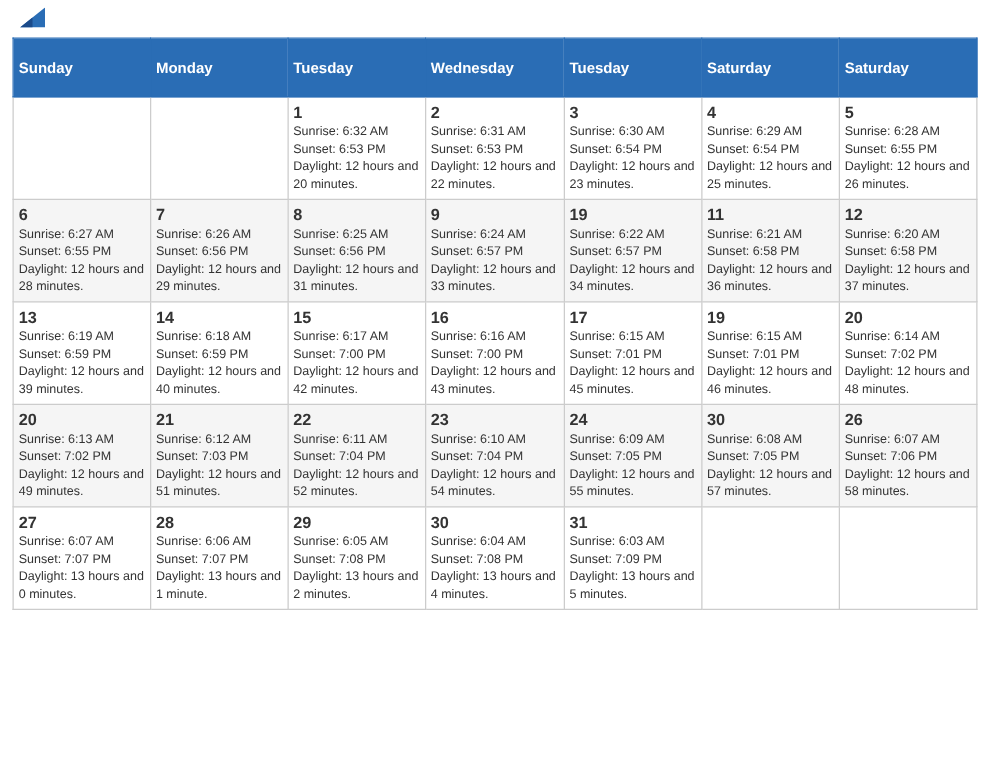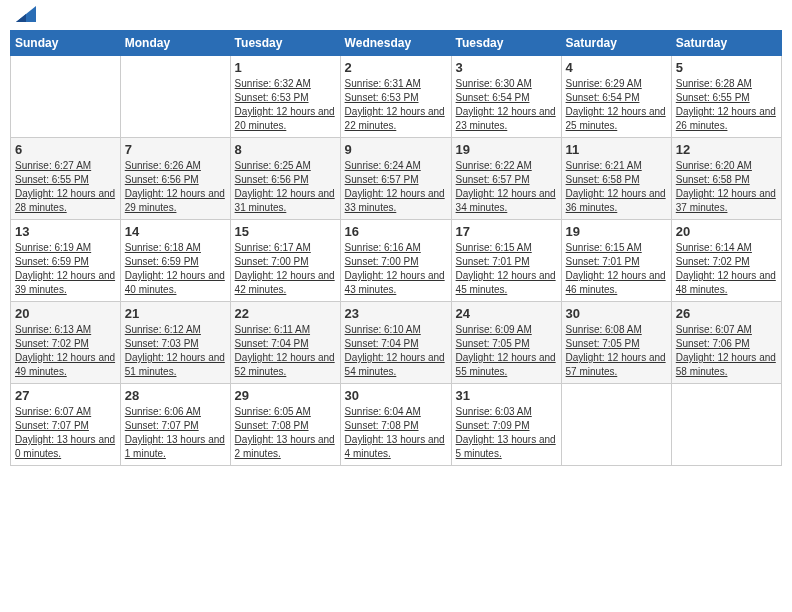--- a/index.html
+++ b/index.html
@@ -48,21 +48,21 @@
       color: #555;
     }
     table {
       width: 100%;
       border-collapse: collapse;
       font-size: 11px;
     }
     th {
       background-color: #2a6db5;
       color: #fff;
-      padding: 5px 4px;
+      padding: 16px 4px;
       text-align: left;
       font-size: 12px;
       font-weight: bold;
       border: 1px solid #2a6db5;
     }
     td {
       border: 1px solid #ccc;
       vertical-align: top;
       padding: 4px;
       width: 113px;
@@ -72,21 +72,20 @@
       font-weight: bold;
       font-size: 13px;
       color: #333;
       display: block;
       margin-bottom: 2px;
     }
     .day-info {
       font-size: 10px;
       color: #333;
       line-height: 1.4;
-      text-decoration: underline;
     }
     .empty-cell {
       background: #f9f9f9;
     }
     tr:nth-child(odd) td {
       background: #fff;
     }
     tr:nth-child(even) td {
       background: #f5f5f5;
     }

